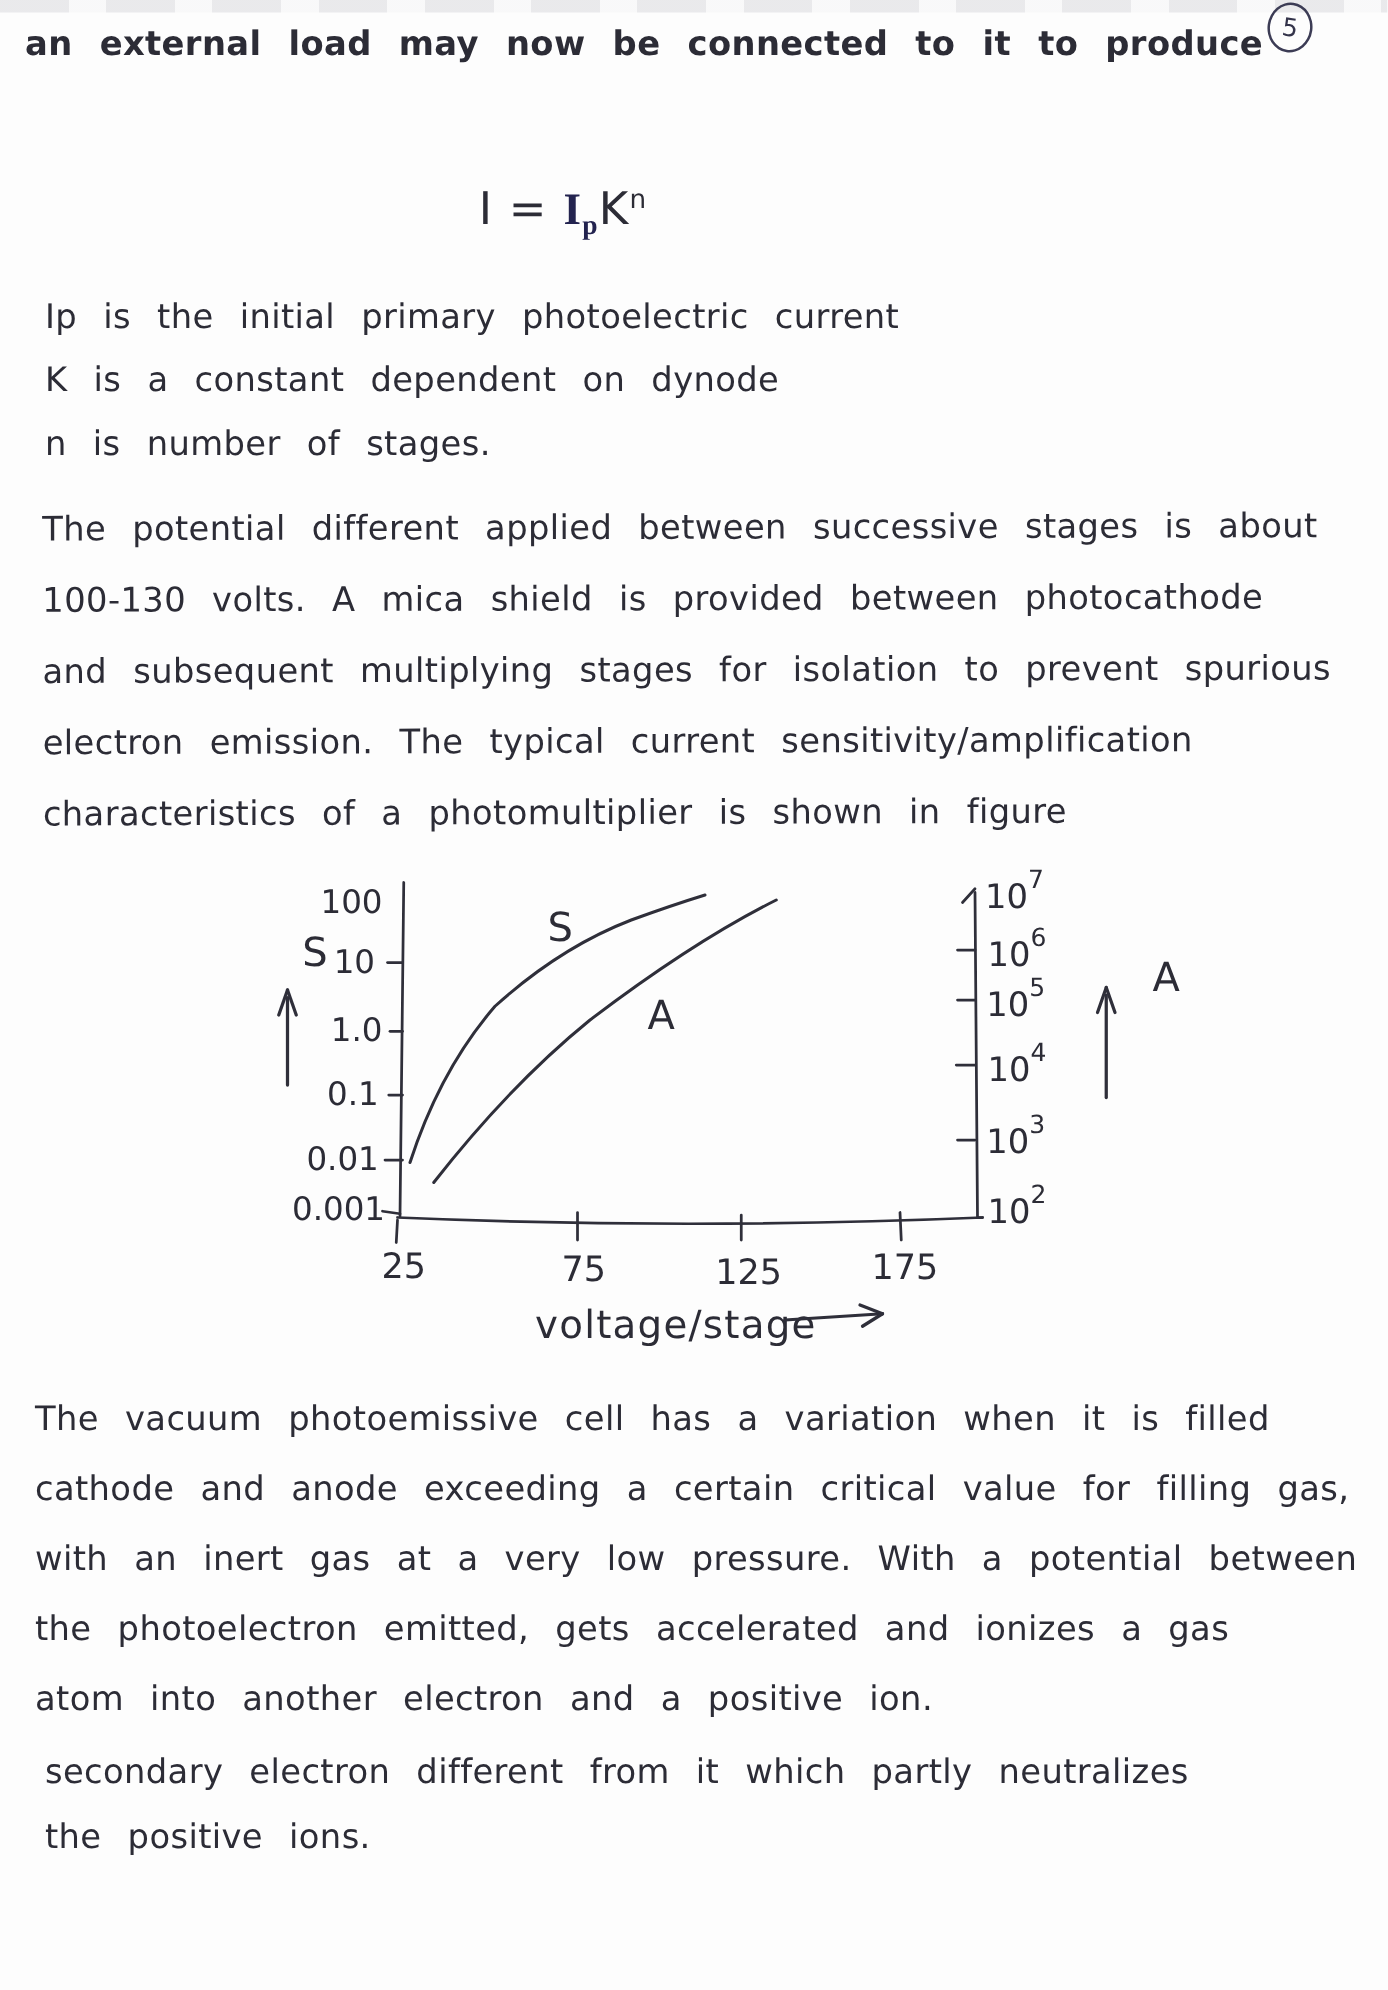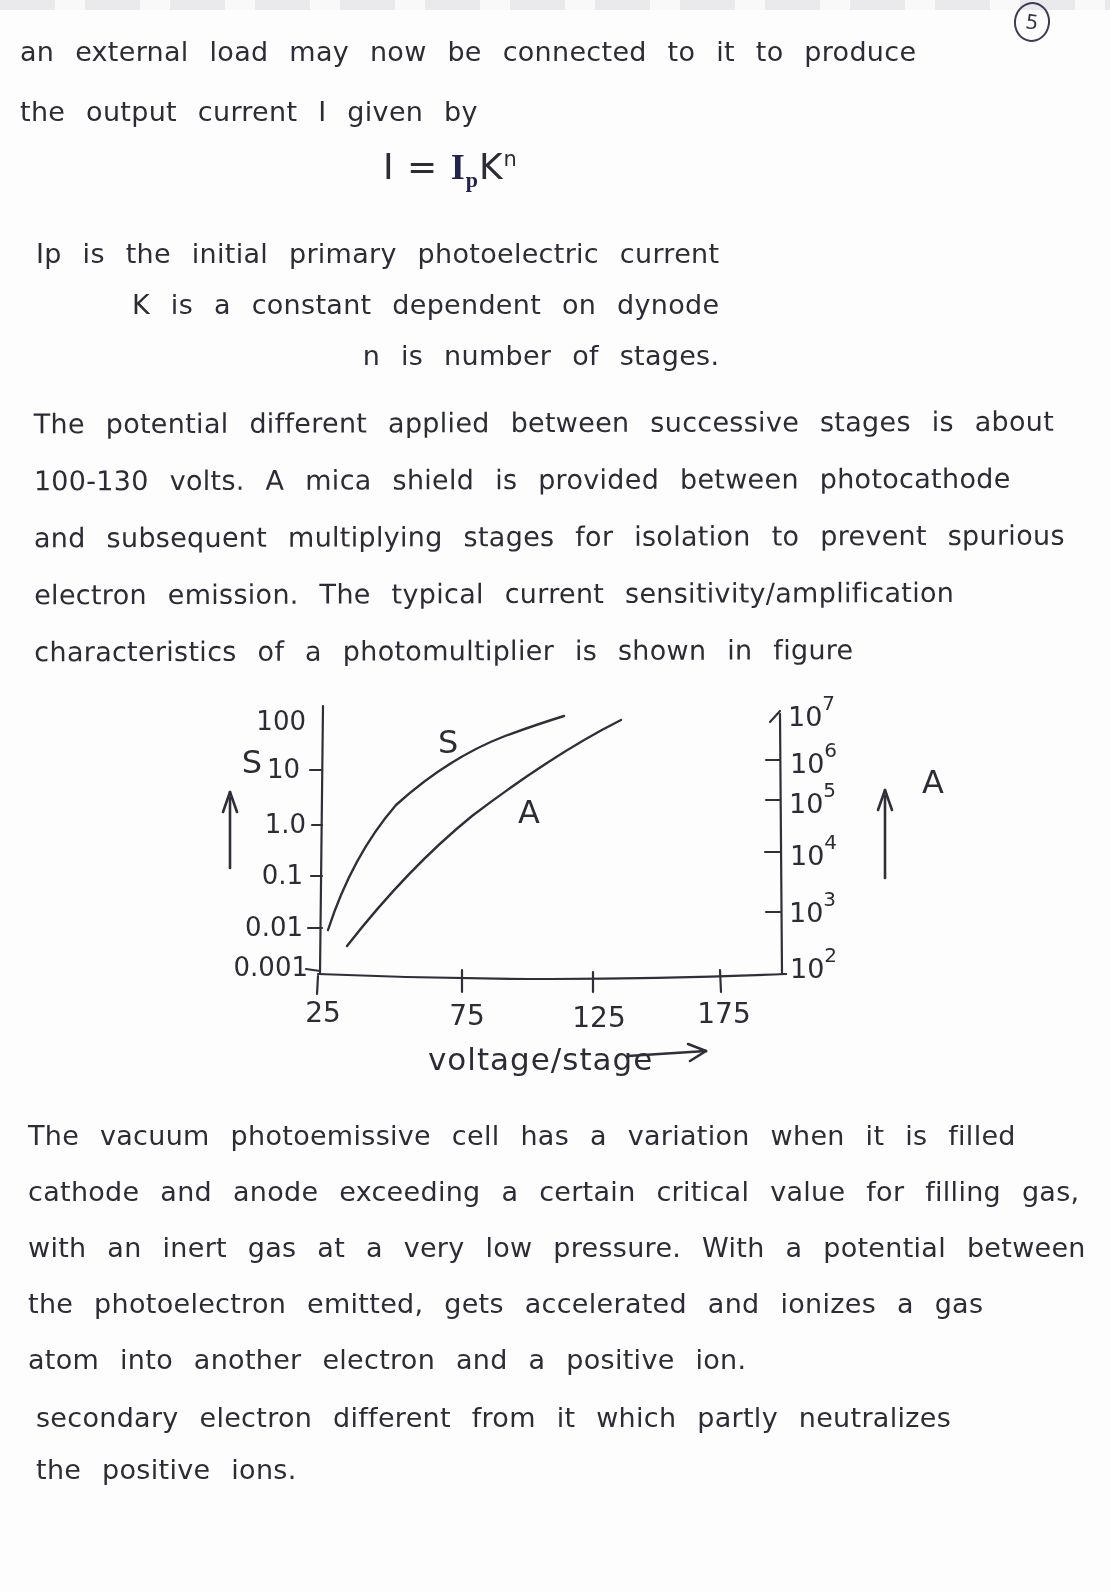--- a/index.html
+++ b/index.html
@@ -11,26 +11,26 @@
     font-family:"DejaVu Sans", sans-serif;
     color:#2c2c36;
   }
   .scan-strip{
     position:absolute;top:0;left:0;width:1110px;height:10px;
     background:repeating-linear-gradient(90deg,#e3e3e6 0 55px,#f7f7f8 55px 85px);
     opacity:.75;
   }
   .hw{font-size:27px;word-spacing:12px;letter-spacing:.3px;line-height:57px;white-space:nowrap;}
   .block{position:absolute;}
-  #intro{top:22px;left:20px;line-height:60px;}
+  #intro{top:6px;left:20px;line-height:60px;font-weight:bold;}
   #equation{top:146px;left:383px;font-size:36px;letter-spacing:1px;}
   #equation .bold-ip{font-weight:bold;color:#23234f;font-family:Liberation Serif, serif;}
   #equation sub{font-size:22px;}
   #equation sup{font-size:21px;}
-  #definitions{top:228px;left:36px;line-height:51px;text-align:right;}
+  #definitions{top:228px;left:36px;line-height:51px;}
   #para1{top:394px;left:34px;line-height:57px;transform:rotate(-0.15deg);}
   #para2{top:1108px;left:28px;line-height:56px;}
   #para3{top:1392px;left:36px;line-height:52px;}
   .page-num{
     position:absolute;top:2px;left:1014px;
     width:32px;height:36px;border:2.5px solid #3c3c55;border-radius:50%;
     display:flex;align-items:center;justify-content:center;
     font-size:20px;color:#33334a;transform:rotate(8deg);
   }
   svg text{font-family:"DejaVu Sans", sans-serif;fill:#2c2c36;}
@@ -39,21 +39,20 @@
 <body>
 
 <div class="scan-strip"></div>
 
 <div class="page-num">
   <span>5</span>
 </div>
 
 <div class="block hw" id="intro">
   <div>an external load may now be connected to it to produce</div>
-  <div>the output current I given by</div>
 </div>
 
 <div class="block" id="equation">
   <span>I</span>
   <span>=</span>
   <span class="bold-ip"><span>I</span><sub>p</sub></span><span>K</span><sup>n</sup>
 </div>
 
 <div class="block hw" id="definitions">
   <div>Ip is the initial primary photoelectric current</div>

